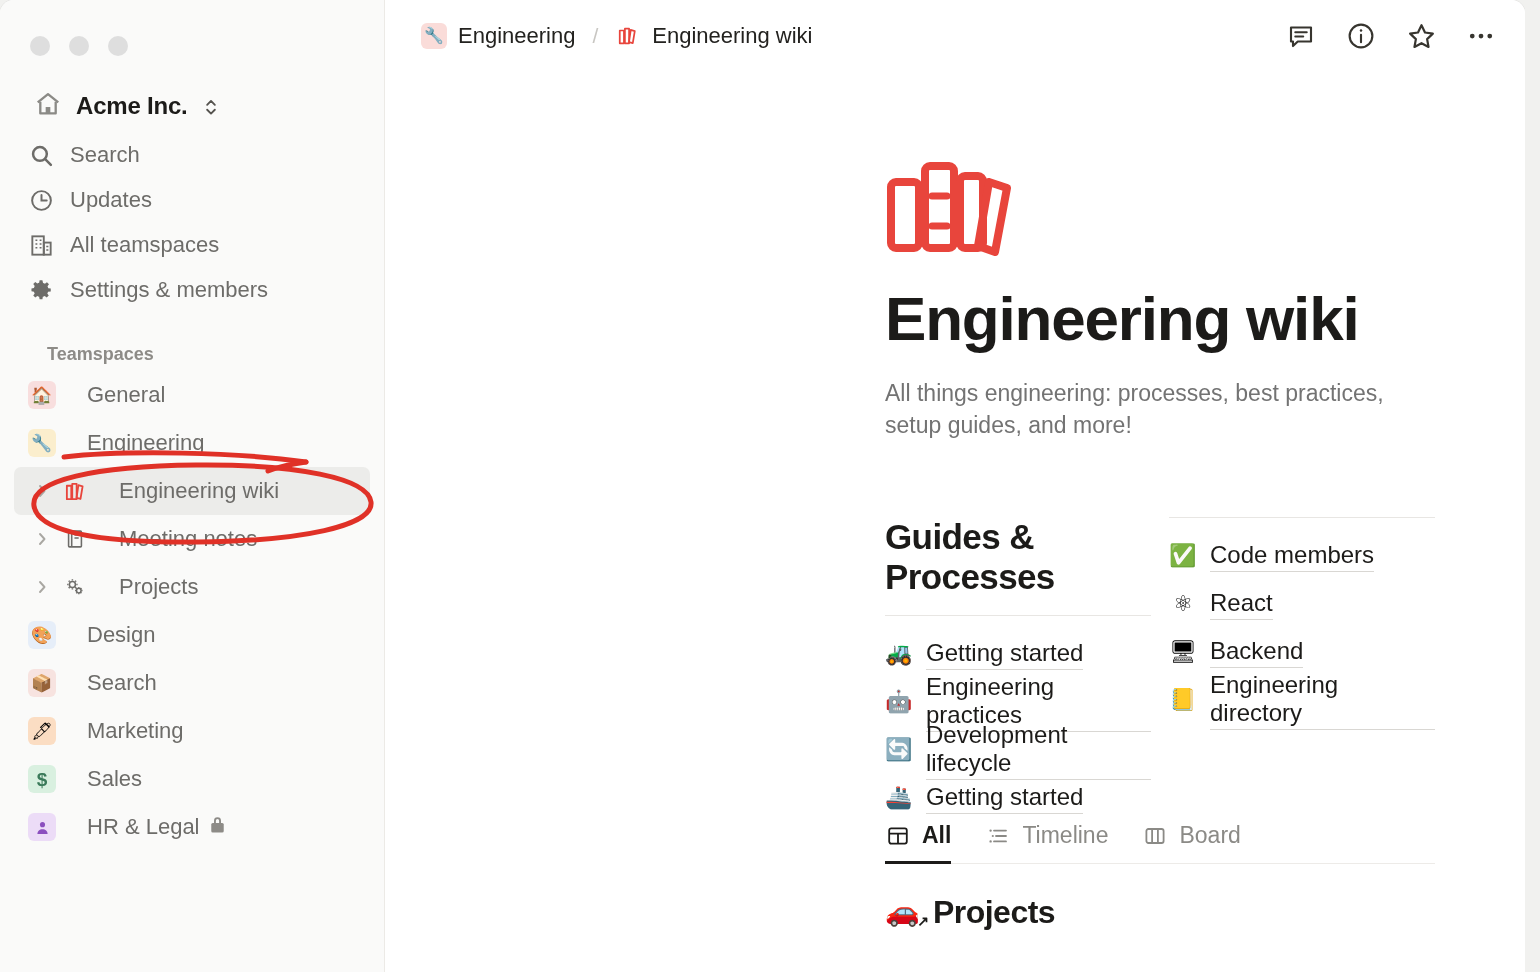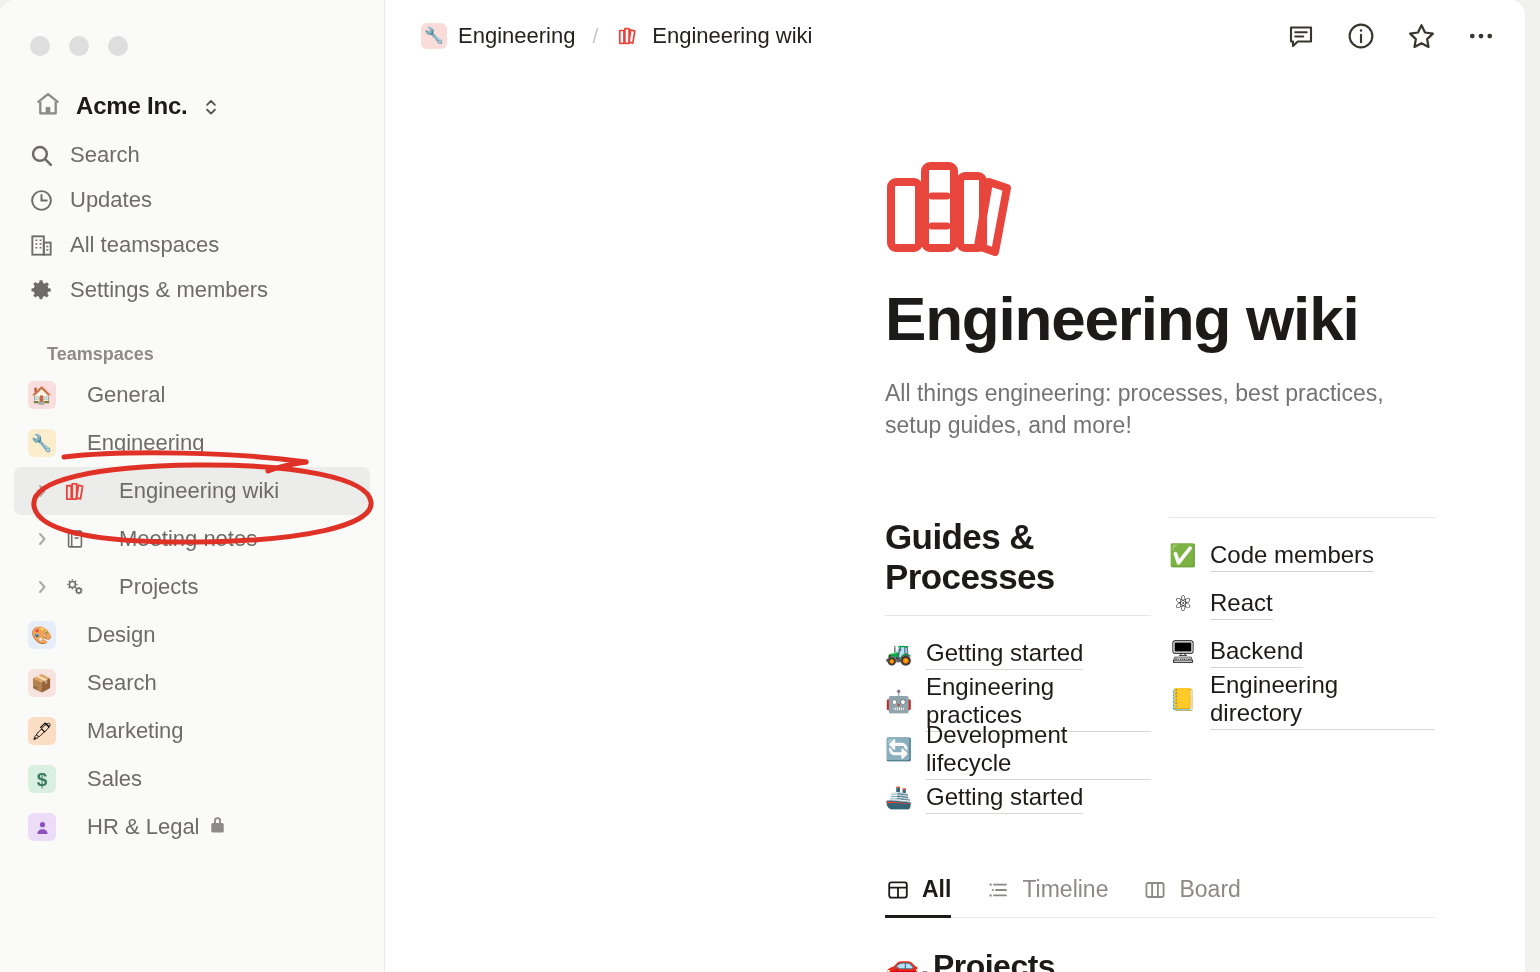--- a/index.html
+++ b/index.html
@@ -183,21 +183,20 @@
   .link-emoji { font-size: 22px; width: 28px; flex: 0 0 28px; text-align: center; line-height: 1; }
   .link-text {
     font-size: 24px; color: #1c1b19;
     border-bottom: 1.6px solid #d9d7d3;
     padding-bottom: 2px;
     line-height: 1.15;
   }
 
   .tabs {
     display: flex; align-items: flex-end; gap: 34px;
-    margin-top: 54px;
     border-bottom: 1.5px solid #edebe8;
   }
   .tab {
     display: flex; align-items: center; gap: 11px;
     padding-bottom: 12px;
     cursor: pointer;
     color: #8b8a86;
     font-size: 23px;
     border-bottom: 3px solid transparent;
     margin-bottom: -1.5px;

